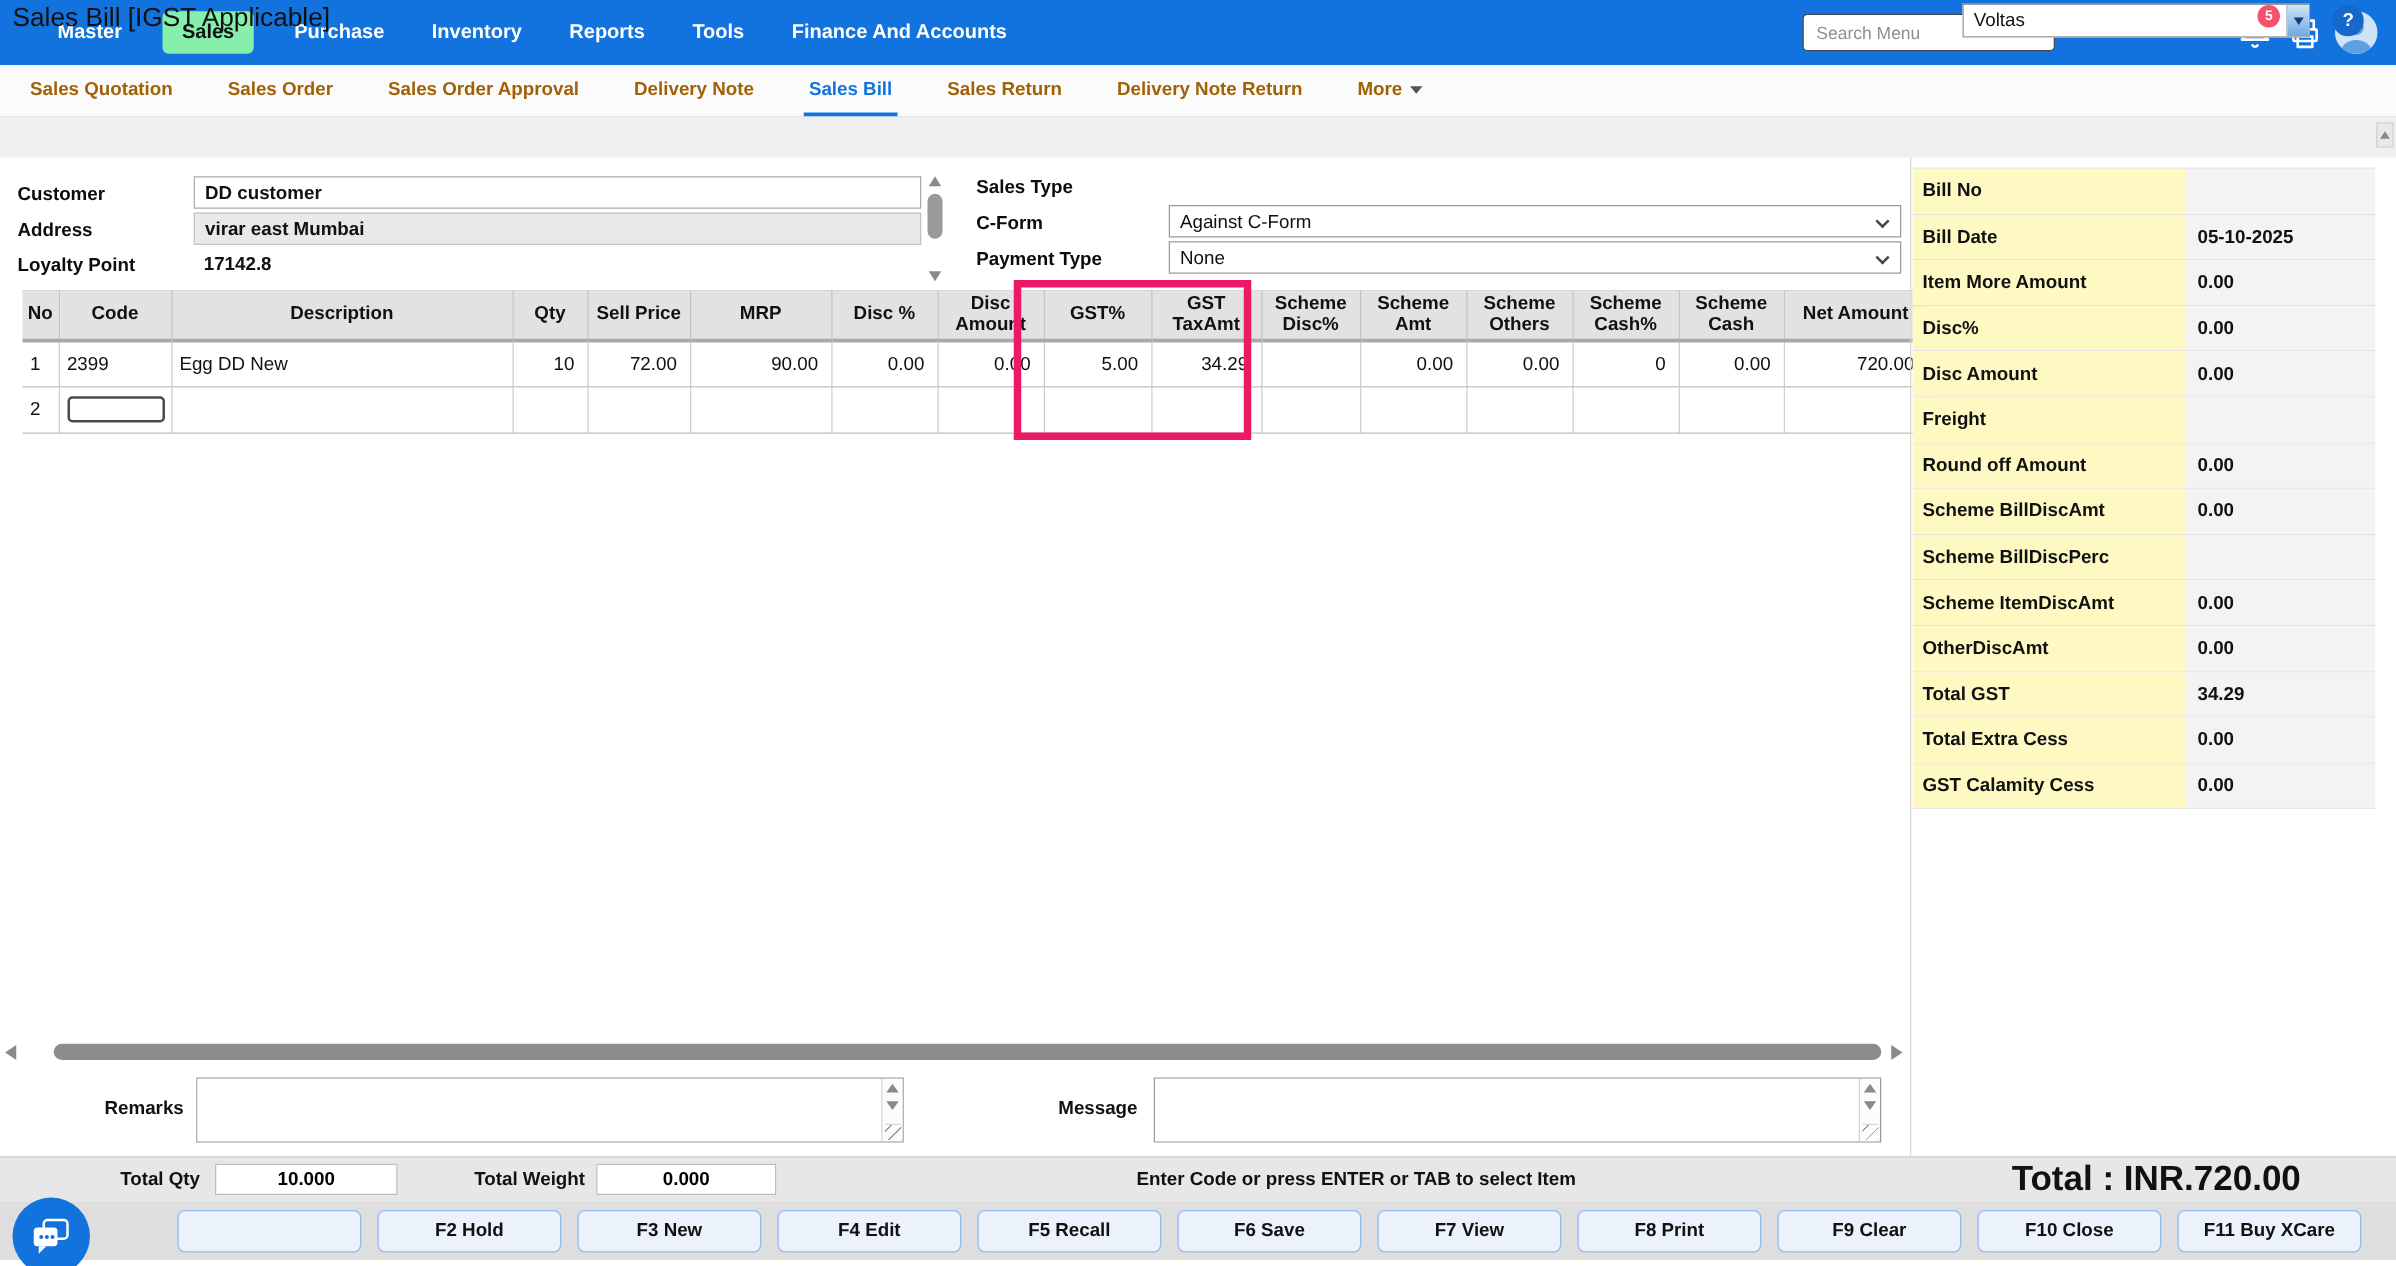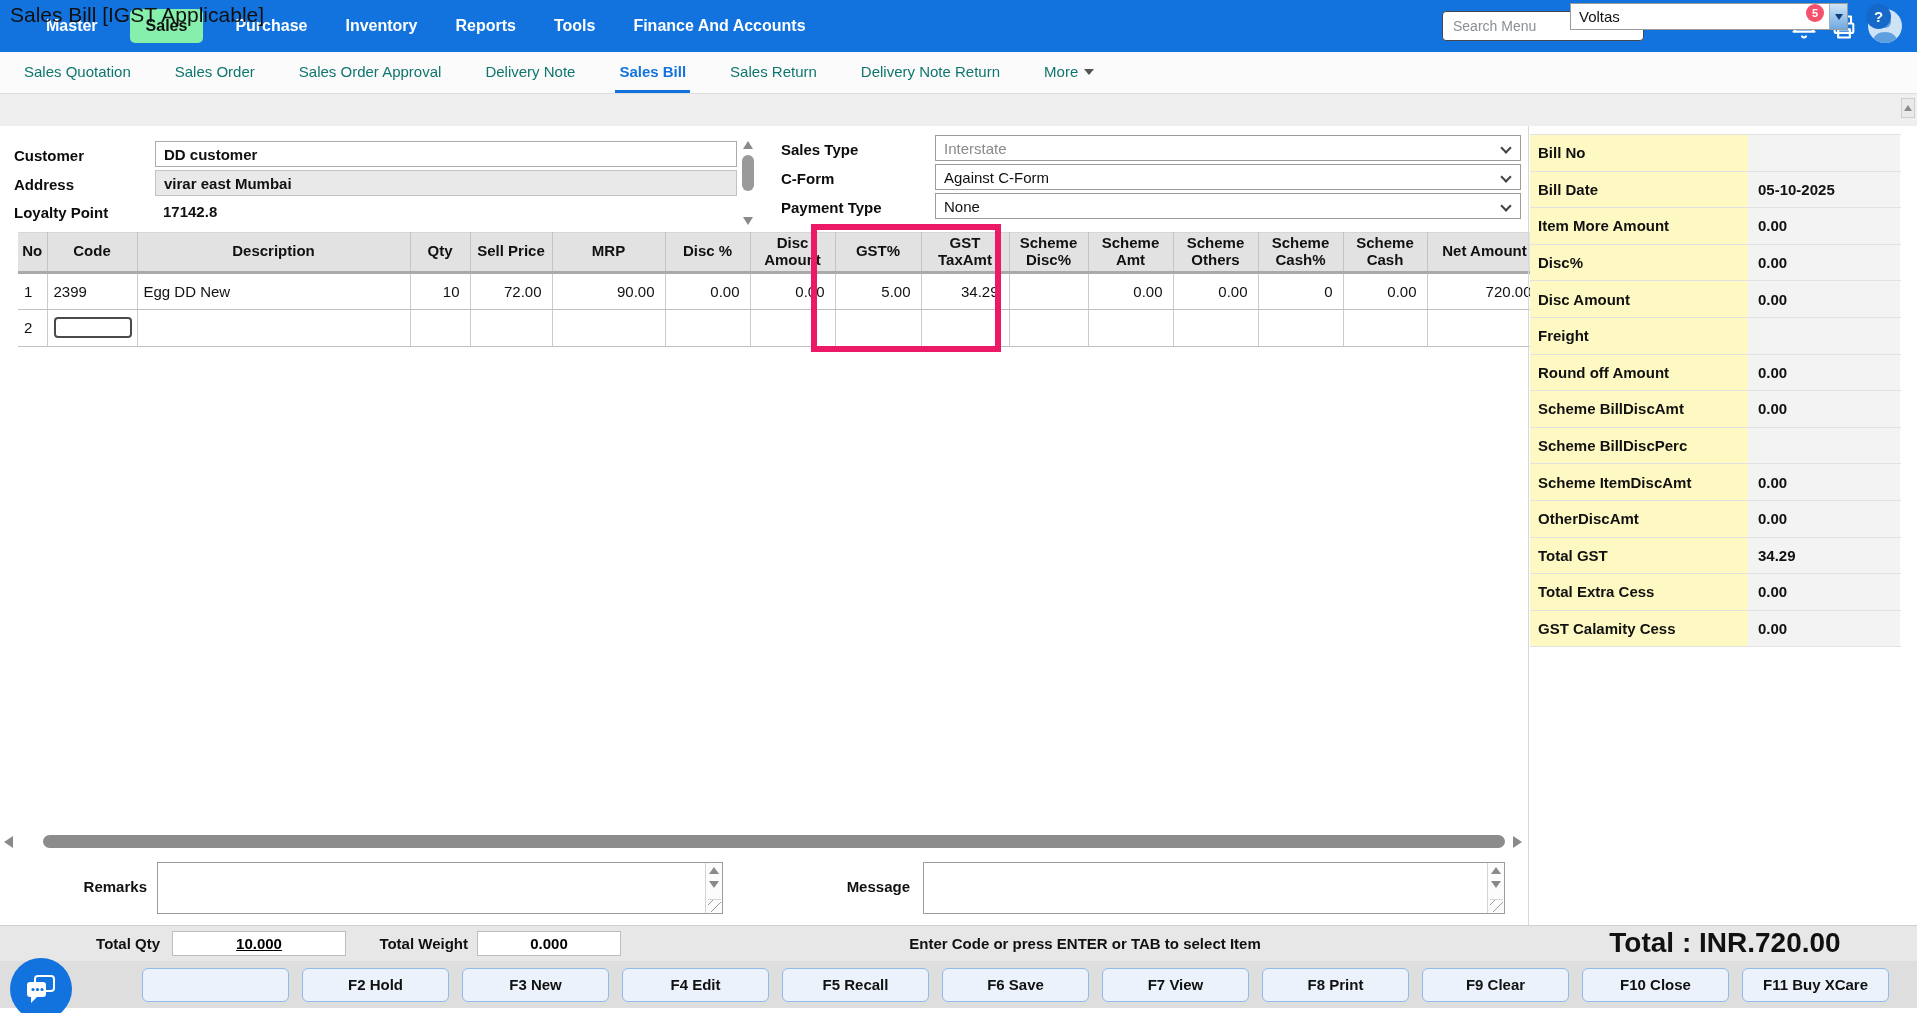--- a/index.html
+++ b/index.html
@@ -19,21 +19,21 @@
   .icon-btn { position:absolute; top:13px; width:28px; height:28px; }
   .badge { position:absolute; left:1806px; top:4px; min-width:18px; height:18px; background:#F4516C;
            border-radius:9px; color:#fff; font-size:11px; font-weight:700; display:flex;
            align-items:center; justify-content:center; padding:0 4px; z-index:3; }
   .avatar { position:absolute; left:1868px; top:9px; width:34px; height:34px; border-radius:50%;
             background:#CFE3F7; overflow:hidden; }
 
   
   .subnav { position:absolute; left:0; top:52px; width:1917px; height:42px; background:#FBFBFB;
             border-bottom:1px solid #DEDEDE; display:flex; align-items:stretch; gap:36px; padding-left:20px; }
-  .subnav .sub-item { font-size:15px; font-weight:400; color:#0f766e; display:flex; align-items:center;
+  .subnav .sub-item { font-size:15px; font-weight:700; color:#a16207; display:flex; align-items:center;
                       gap:6px; border-bottom:3px solid transparent; padding:0 4px; cursor:pointer; white-space:nowrap; }
   .subnav .sub-item.active { color:#1273DE; font-weight:700; border-bottom-color:#1273DE; }
   .caret-dn { width:0; height:0; border-left:5px solid transparent; border-right:5px solid transparent;
               border-top:6px solid #555; margin-top:2px; }
 
   
   .titlebar { position:absolute; left:0; top:94px; width:1917px; height:32px; background:#EFEFEF; }
   .page-title { position:absolute; left:10px; top:3px; font-size:21px; font-weight:500; color:#101010; }
   .branch-select { position:absolute; left:1570px; top:3px; width:278px; height:27px; background:#fff;
                    border:1px solid #9a9a9a; display:flex; align-items:center; }
@@ -203,24 +203,20 @@
   <input class="field gray" style="left: 155px; top: 170px; width: 582px;" value="virar east Mumbai">
   <div class="flabel" style="left:14px; top:204px;">Loyalty Point</div>
   <div class="field plain" style="left:155px; top:198px; width:300px;">17142.8</div>
   <div class="vscroll">
     <span class="tri-up"></span>
     <span class="thumb"></span>
     <span class="tri-down"></span>
   </div>
 
   <div class="flabel" style="left:781px; top:141px;">Sales Type</div>
-  <div class="dropdown disabled" style="left:935px; top:135px; width:586px;">
-    <span>Interstate</span>
-    <span class="chev"></span>
-  </div>
   <div class="flabel" style="left:781px; top:170px;">C-Form</div>
   <div class="dropdown" style="left:935px; top:164px; width:586px;">
     <span>Against C-Form</span>
     <span class="chev"></span>
   </div>
   <div class="flabel" style="left:781px; top:199px;">Payment Type</div>
   <div class="dropdown" style="left:935px; top:193px; width:586px;">
     <span>None</span>
     <span class="chev"></span>
   </div>
@@ -386,21 +382,21 @@
     <textarea style=""></textarea>
     <div class="rail">
       <span class="r-up"></span>
       <span class="r-dn"></span>
       <span class="grip"></span>
     </div>
   </div>
 
   <div class="totals-strip">
     <div class="tlabel" style="left:80px; width:80px;">Total Qty</div>
-    <input style="left: 172px; width: 174px; text-decoration: underline;" value="10.000">
+    <input style="left: 172px; width: 146px;" value="10.000">
     <div class="tlabel" style="left:370px; width:98px;">Total Weight</div>
     <input style="left: 477px; width: 144px;" value="0.000">
     <div class="hint">Enter Code or press ENTER or TAB to select Item</div>
     <div class="grand-total">Total : INR.720.00</div>
   </div>
 
   <div class="btnbar">
     <button class="fn-btn"></button>
     <button class="fn-btn">F2 Hold</button>
     <button class="fn-btn">F3 New</button>

